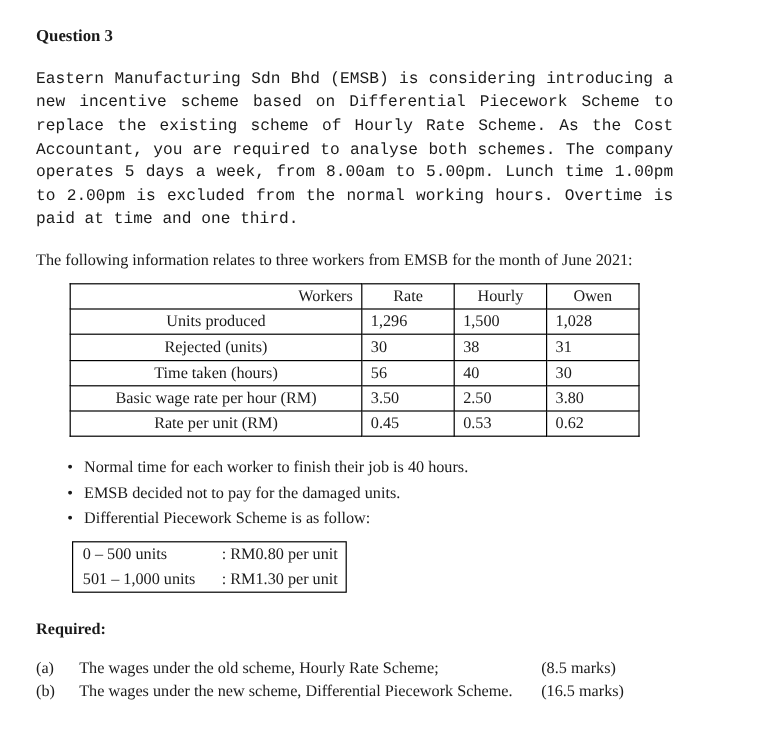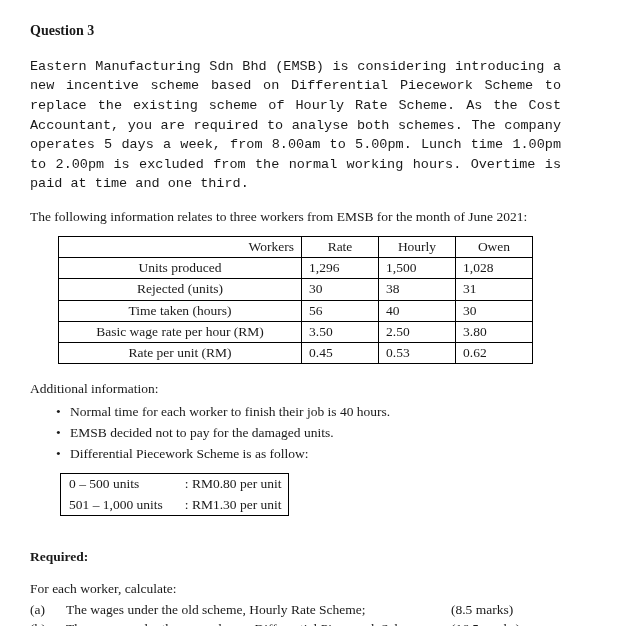--- a/index.html
+++ b/index.html
@@ -90,21 +90,21 @@
     padding: 1px 6px 1px 8px;
     line-height: 1.38;
   }
   table.piece td.rate {
     padding-left: 16px;
   }
   .piece-wrap {
     display: inline-block;
     border: 1px solid #000;
     margin-left: 30px;
-    margin-bottom: 26px;
+    margin-bottom: 16px;
   }
   .piece-wrap table.piece {
     margin: 0;
   }
   .required {
     font-weight: bold;
     margin-bottom: 14px;
   }
   .req-lead {
     margin-bottom: 3px;
@@ -175,21 +175,20 @@
       </tr>
       <tr>
         <td class="label">Rate per unit (RM)</td>
         <td class="num">0.45</td>
         <td class="num">0.53</td>
         <td class="num">0.62</td>
       </tr>
     </tbody>
   </table>
 
-  <div class="addl">Additional information:</div>
 
   <ul class="bullets">
     <li>
       <span class="dot">•</span>
       <span>Normal time for each worker to finish their job is 40 hours.</span>
     </li>
     <li>
       <span class="dot">•</span>
       <span>EMSB decided not to pay for the damaged units.</span>
     </li>
@@ -209,21 +208,20 @@
         <tr>
           <td>501 – 1,000 units</td>
           <td class="rate">: RM1.30 per unit</td>
         </tr>
       </tbody>
     </table>
   </div>
 
   <div class="required">Required:</div>
 
-  <div class="req-lead">For each worker, calculate:</div>
 
   <div class="req-row">
     <span class="tag">(a)</span>
     <span class="txt">The wages under the old scheme, Hourly Rate Scheme;</span>
     <span class="marks">(8.5 marks)</span>
   </div>
 
   <div class="req-row">
     <span class="tag">(b)</span>
     <span class="txt">The wages under the new scheme, Differential Piecework Scheme.</span>

